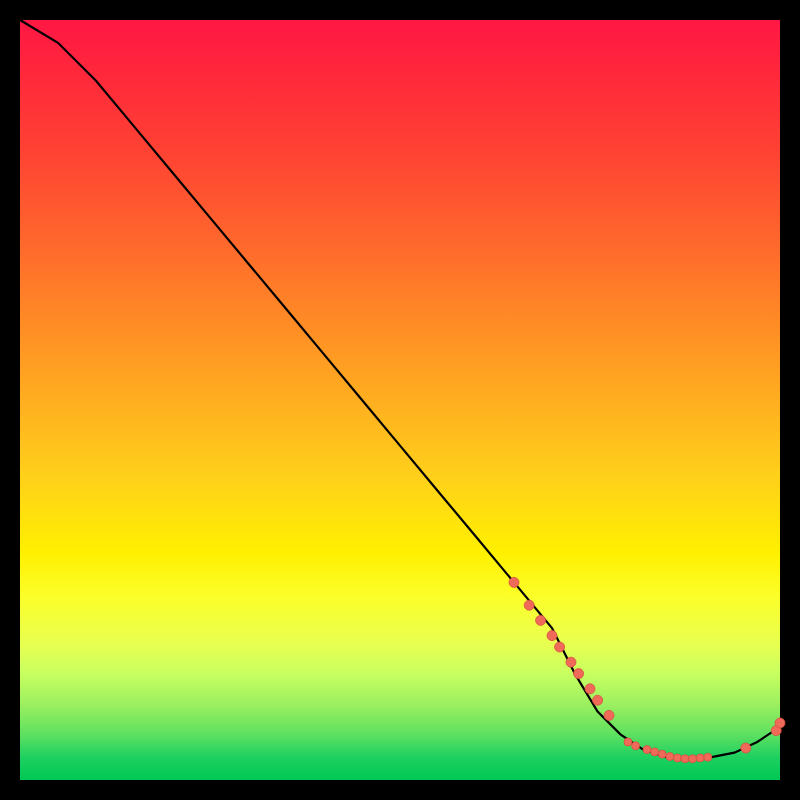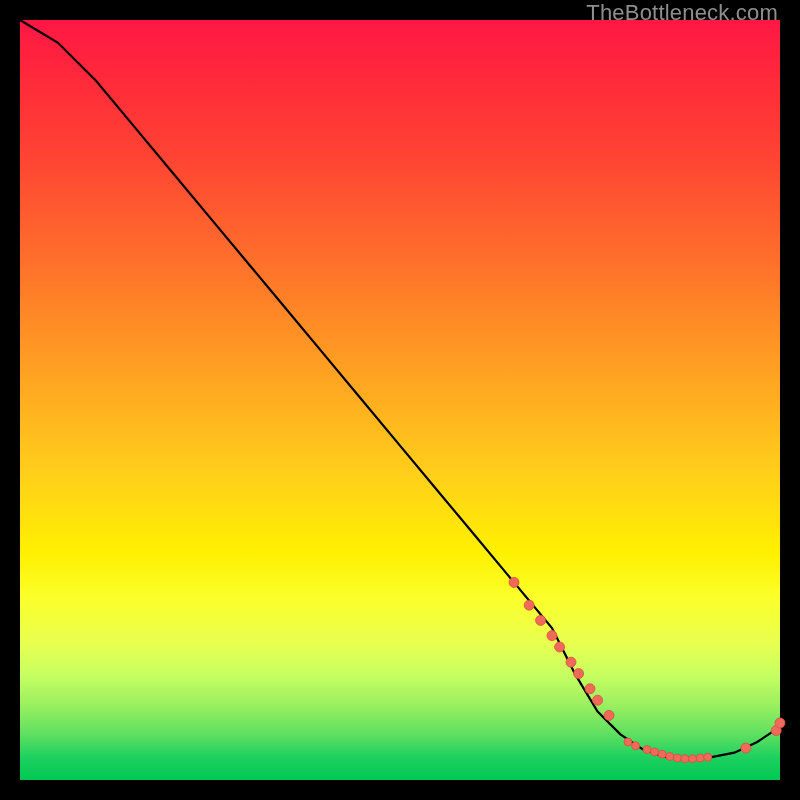--- a/index.html
+++ b/index.html
@@ -60,21 +60,20 @@
     height: 760px;
     overflow: visible;
   }
 </style>
 </head>
 <body>
 <div class="wrap">
 
   <div class="plot-area"></div>
 
-  <div class="watermark">TheBottleneck.com</div>
 
   <svg class="overlay" viewBox="0 0 760 760">
     <g>
       <path id="curve-path" fill="none" stroke="#000000" stroke-width="2.2" stroke-linecap="round" d="M0.00 0.00 L38.00 22.80 L76.00 60.80 L114.00 106.40 L152.00 152.00 L190.00 197.60 L228.00 243.20 L266.00 288.80 L304.00 334.40 L342.00 380.00 L380.00 425.60 L418.00 471.20 L456.00 516.80 L494.00 562.40 L532.00 608.00 L554.80 653.60 L577.60 691.60 L600.40 714.40 L623.20 729.60 L646.00 737.20 L668.80 738.72 L691.60 737.20 L714.40 732.64 L737.20 722.00 L760.00 706.80"></path>
     </g>
     <g id="marker-group">
         <circle cx="494.00" cy="562.40" r="5" fill="#f06a5a" stroke="#d94f3f" stroke-width="0.8"></circle>
         <circle cx="509.20" cy="585.20" r="5" fill="#f06a5a" stroke="#d94f3f" stroke-width="0.8"></circle>
         <circle cx="520.60" cy="600.40" r="5" fill="#f06a5a" stroke="#d94f3f" stroke-width="0.8"></circle>
         <circle cx="532.00" cy="615.60" r="5" fill="#f06a5a" stroke="#d94f3f" stroke-width="0.8"></circle>

